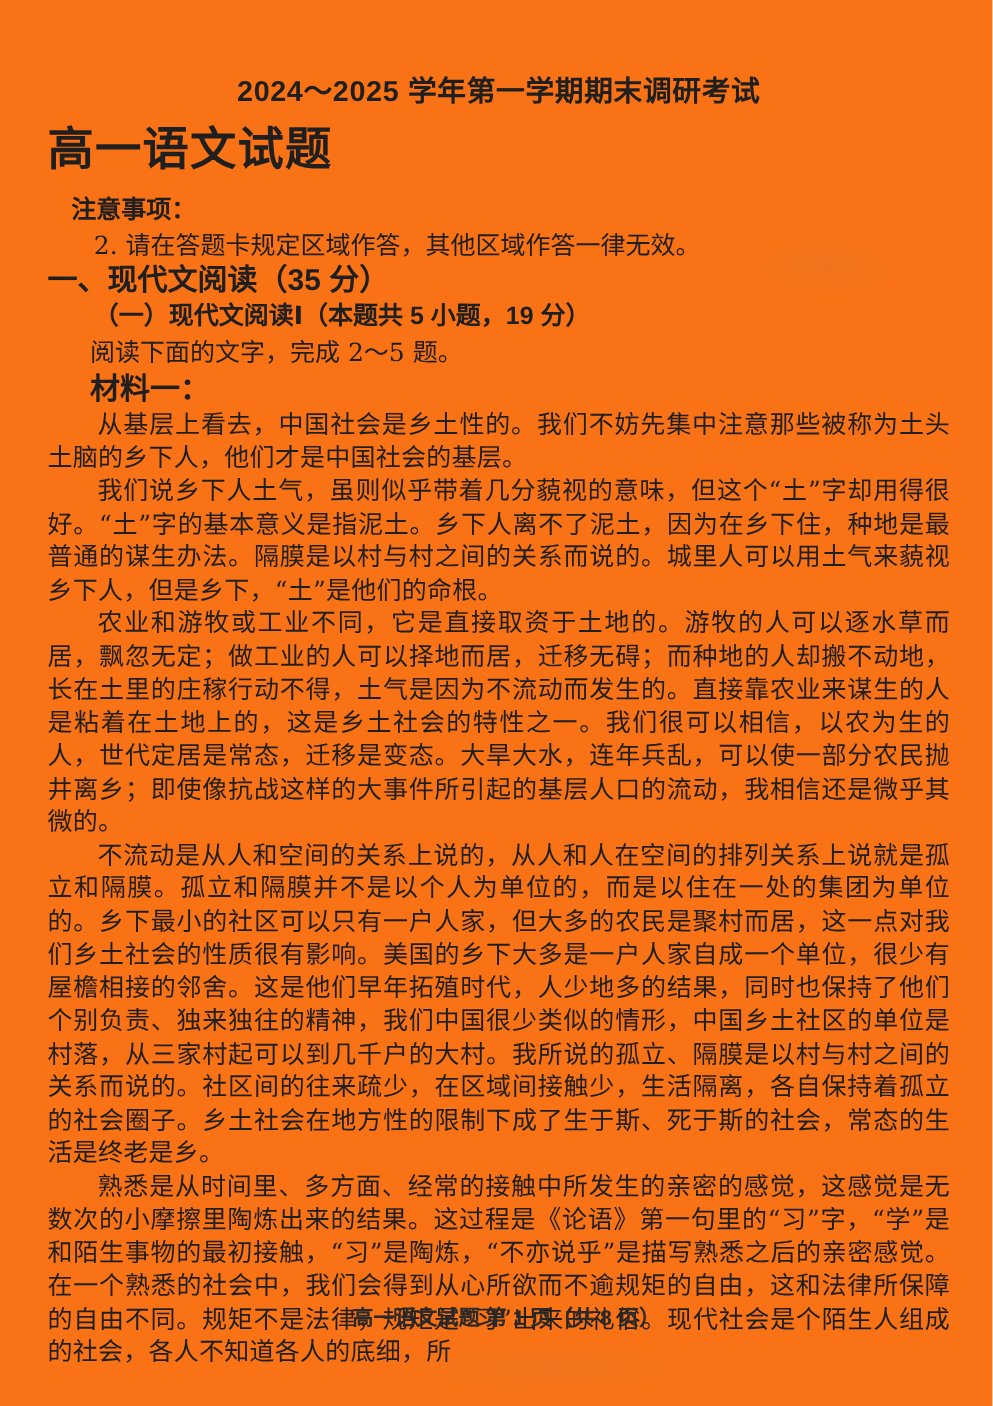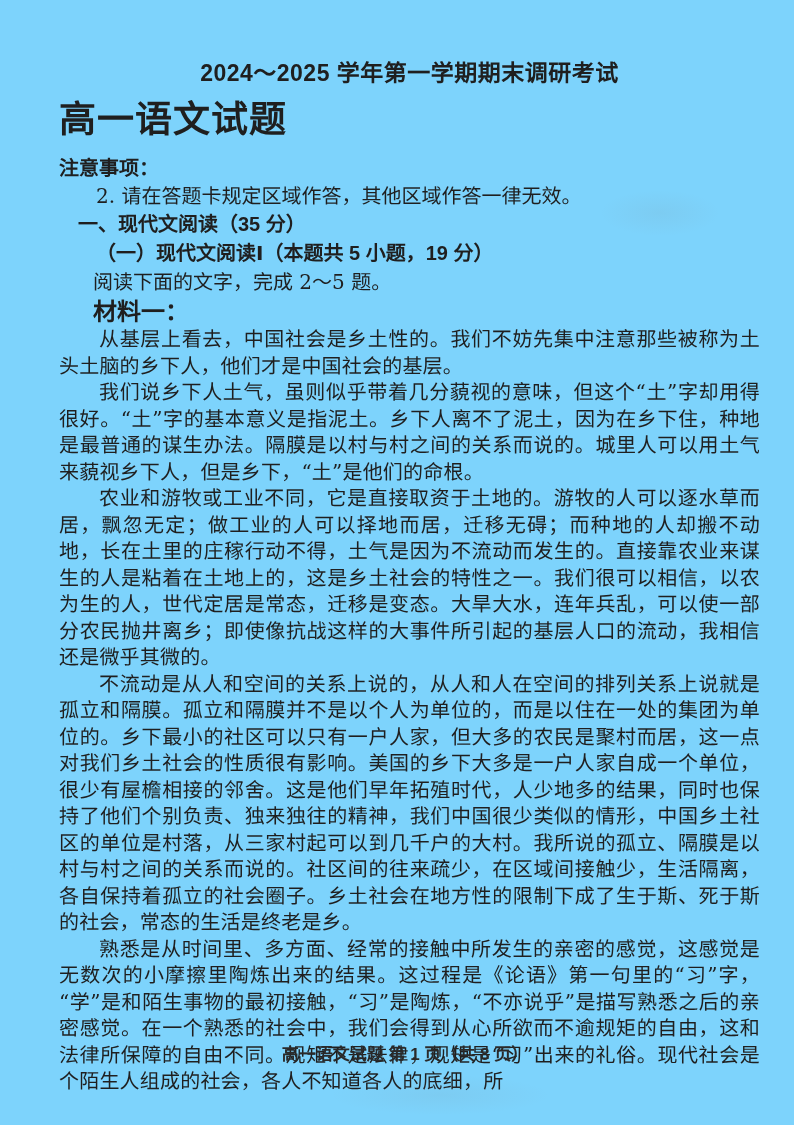--- a/index.html
+++ b/index.html
@@ -5,26 +5,26 @@
   html, body {
     margin: 0;
     padding: 0;
     background: #ffffff;
   }
   .page {
     position: relative;
     width: 794px;
     height: 1125px;
     margin: 0 auto;
-    background: #7dd3fc;
+    background: #f97316;
     color: #1f1f1f;
     font-family: "DejaVu Serif", "Liberation Serif", serif;
     overflow: hidden;
     box-sizing: border-box;
-    padding: 58px 34px 0 59px;
+    padding: 58px 34px 0 38px;
   }
   
   .smudge {
     position: absolute;
     border-radius: 50%;
     background: radial-gradient(closest-side, rgba(120,120,120,0.08), rgba(120,120,120,0));
     pointer-events: none;
   }
   .smudge.s1 { left: 600px; top: 190px; width: 120px; height: 46px; }
   .smudge.s2 { left: 330px; top: 1075px; width: 220px; height: 40px; }
@@ -44,32 +44,32 @@
     font-weight: 900;
     font-size: 37px;
     line-height: 44px;
     letter-spacing: 1px;
   }
   .notice-heading {
     font-family: "Liberation Sans", "DejaVu Sans", sans-serif;
     font-weight: 700;
     font-size: 20px;
     line-height: 28px;
+    margin-left: 19px;
   }
   .notice-item {
     font-size: 20px;
     line-height: 28px;
     padding-left: 37px;
   }
   .section-heading {
     font-family: "Liberation Sans", "DejaVu Sans", sans-serif;
     font-weight: 700;
-    font-size: 20px;
+    font-size: 24px;
     line-height: 29px;
-    margin-left: 19px;
   }
   .subsection-heading {
     font-family: "Liberation Sans", "DejaVu Sans", sans-serif;
     font-weight: 700;
     font-size: 20px;
     line-height: 29px;
     padding-left: 37px;
   }
   .instruction {
     font-size: 20px;

